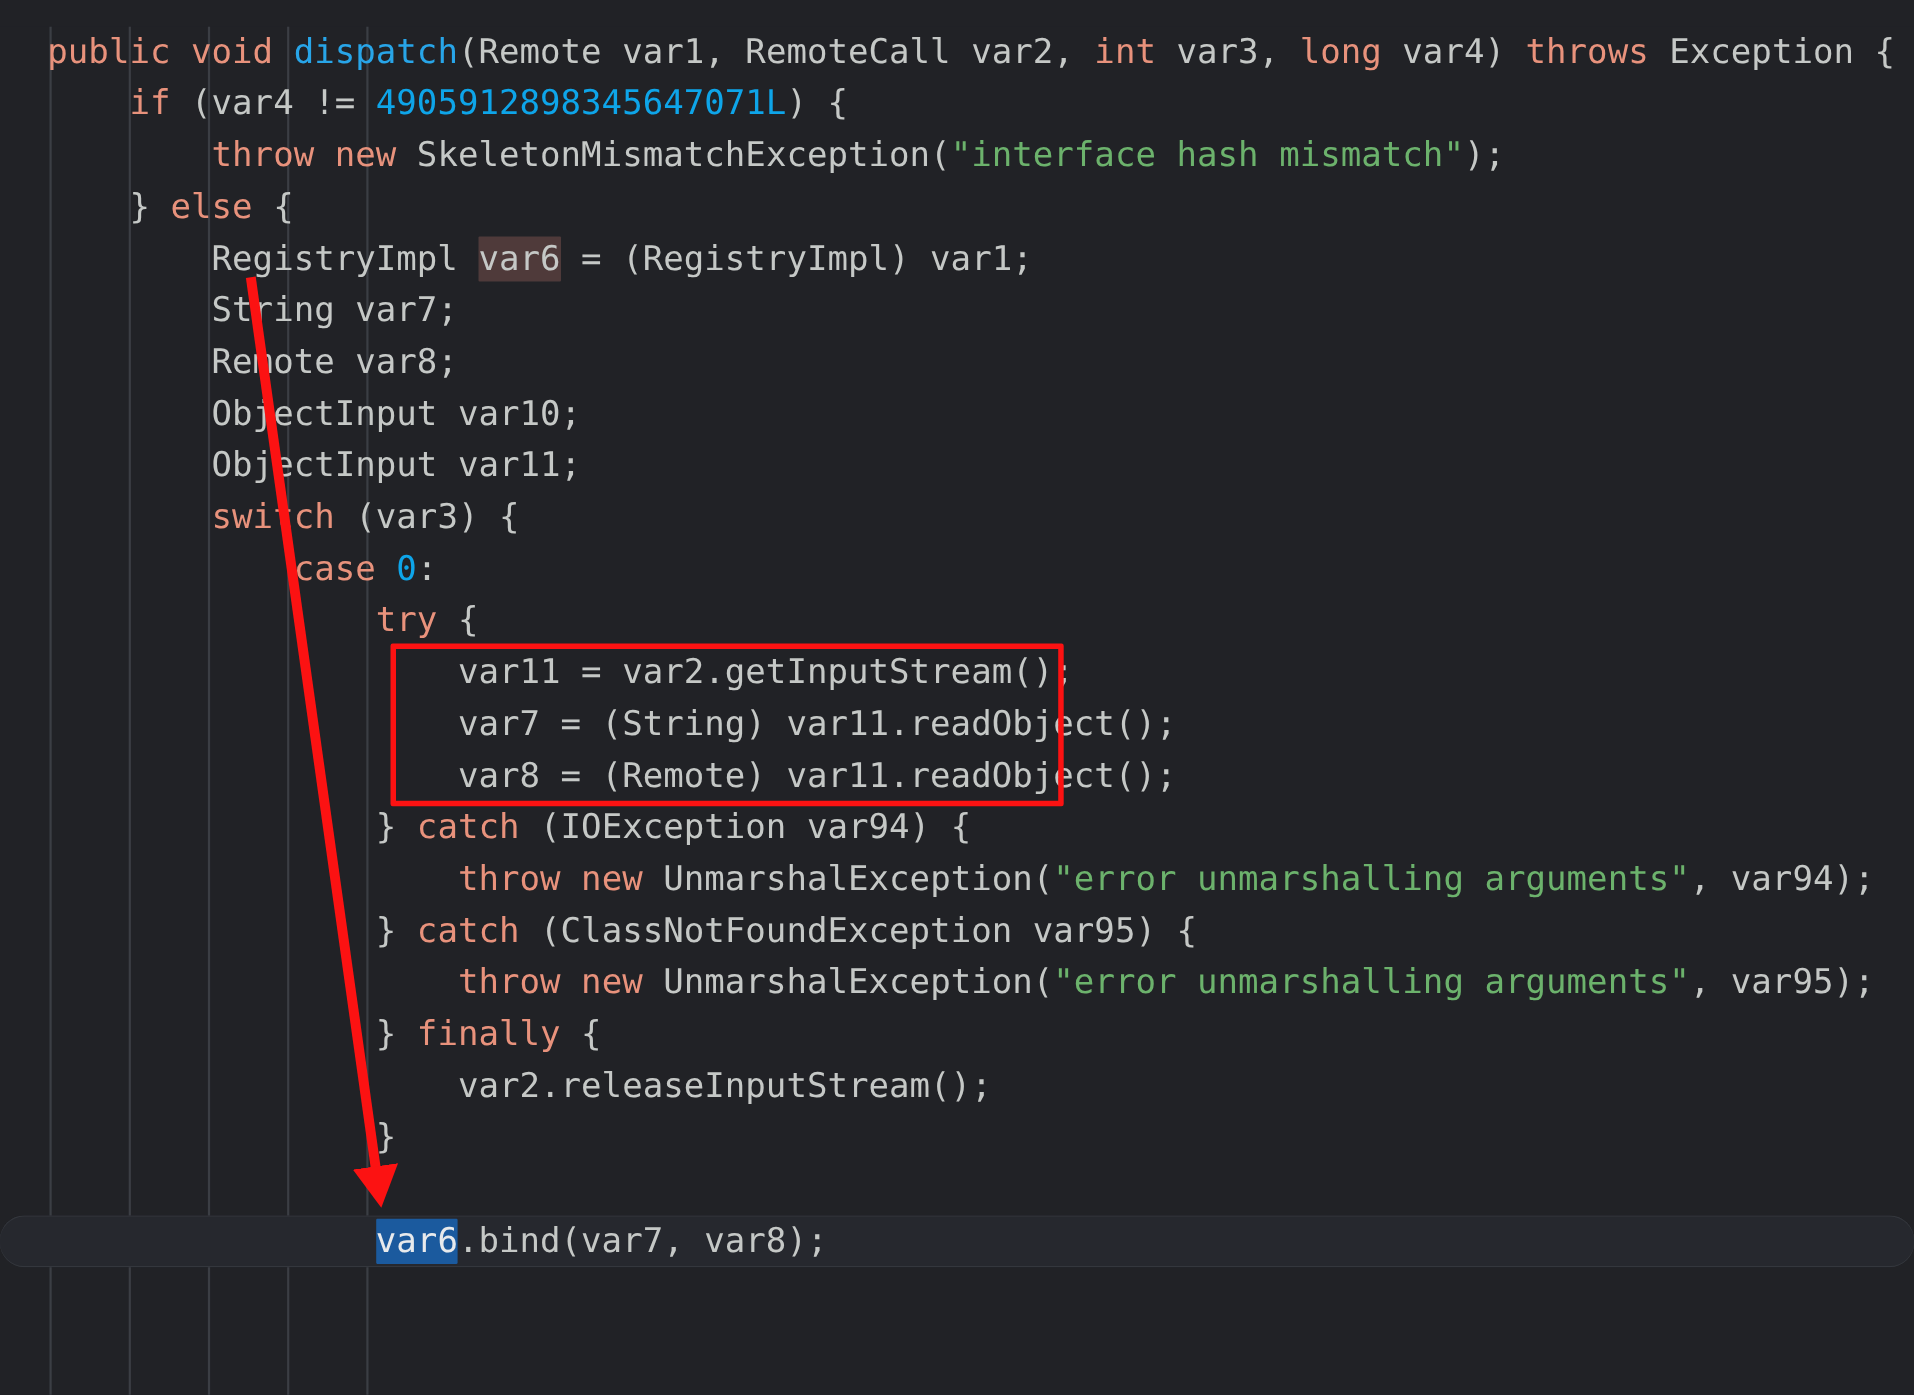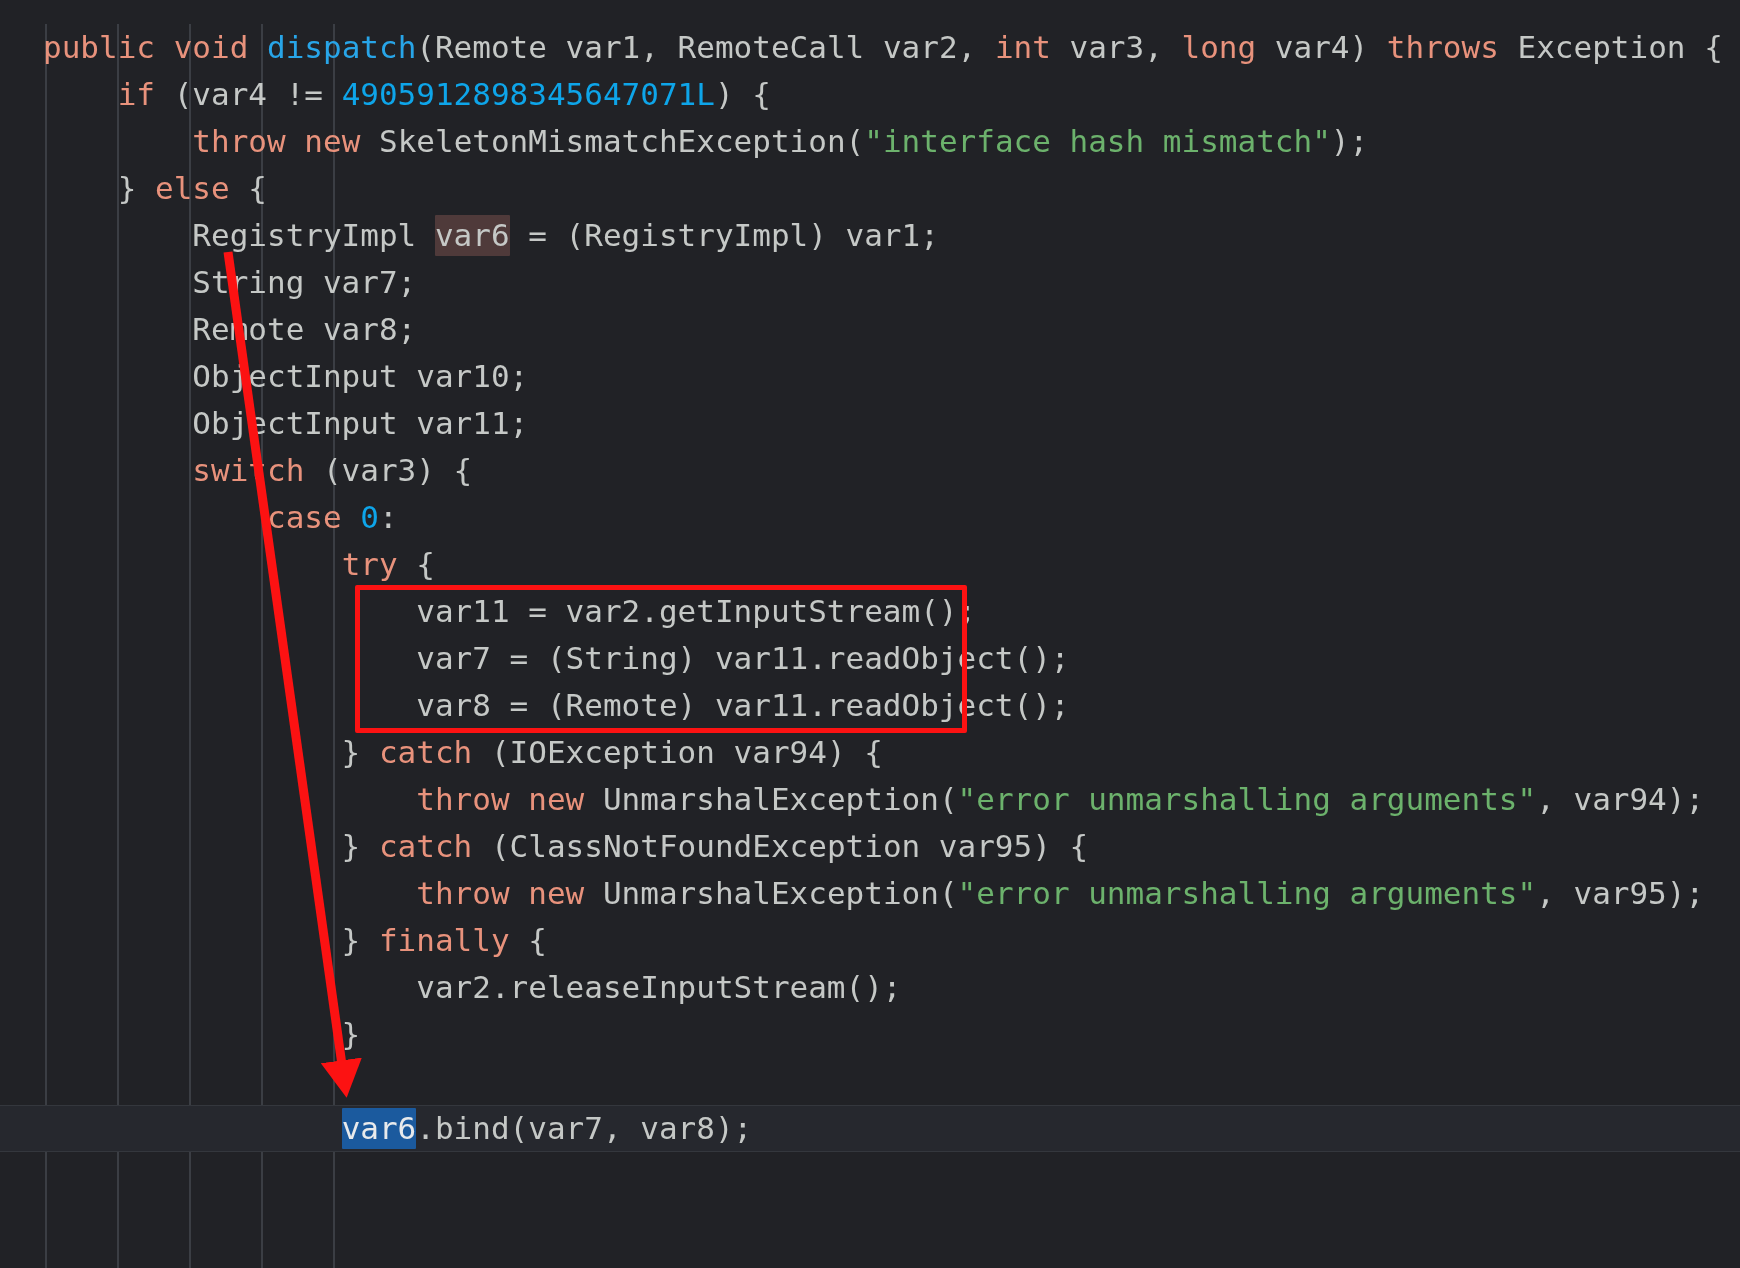--- a/index.html
+++ b/index.html
@@ -52,20 +52,21 @@
   }
   .line {
     position: relative;
     height: 47px;
     padding-left: 43px;
     box-sizing: border-box;
   }
   .line.current {
     background: #26282e;
     box-shadow: inset 0 1px 0 #34373d, inset 0 -1px 0 #34373d;
+    border-radius: 22px;
   }
 
   
   .kw   { color: #e8927c; }
   .fn   { color: #28a5e8; }
   .num  { color: #0ea5e9; }
   .str  { color: #6cb26c; }
   .pl   { color: #c5c8c6; }
 
   

